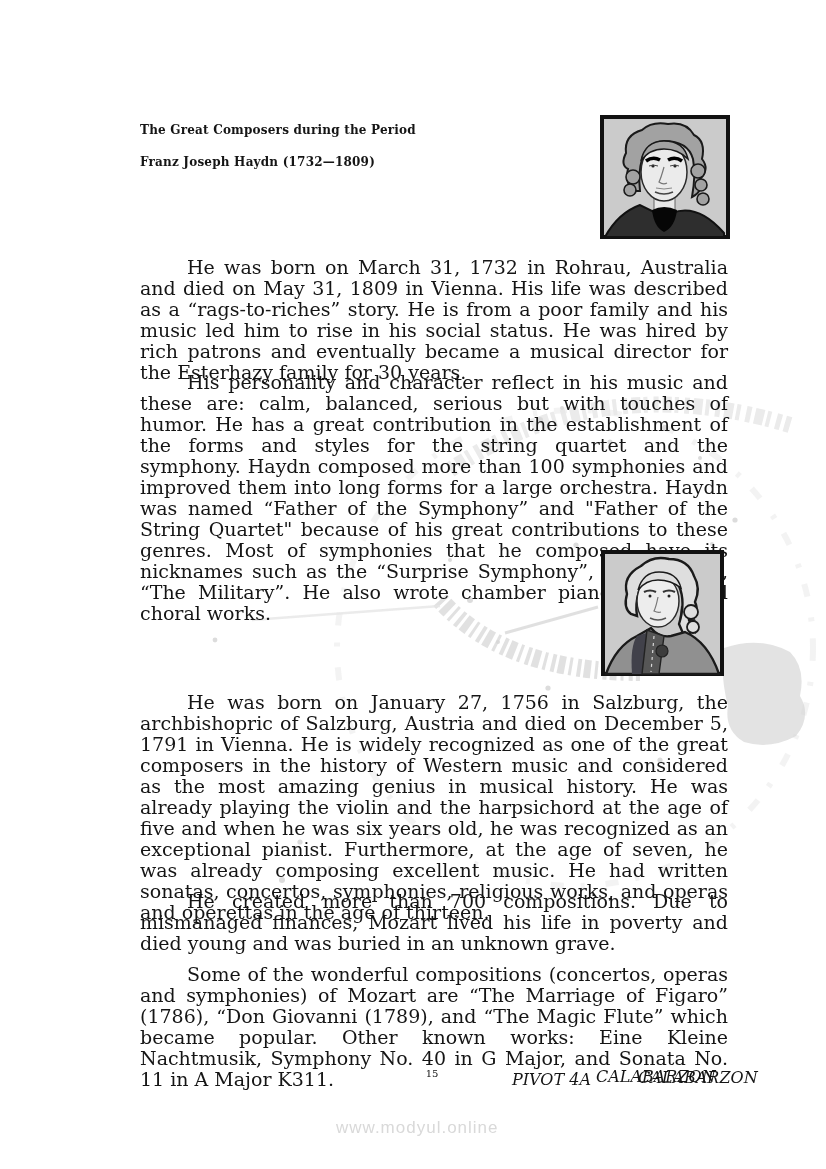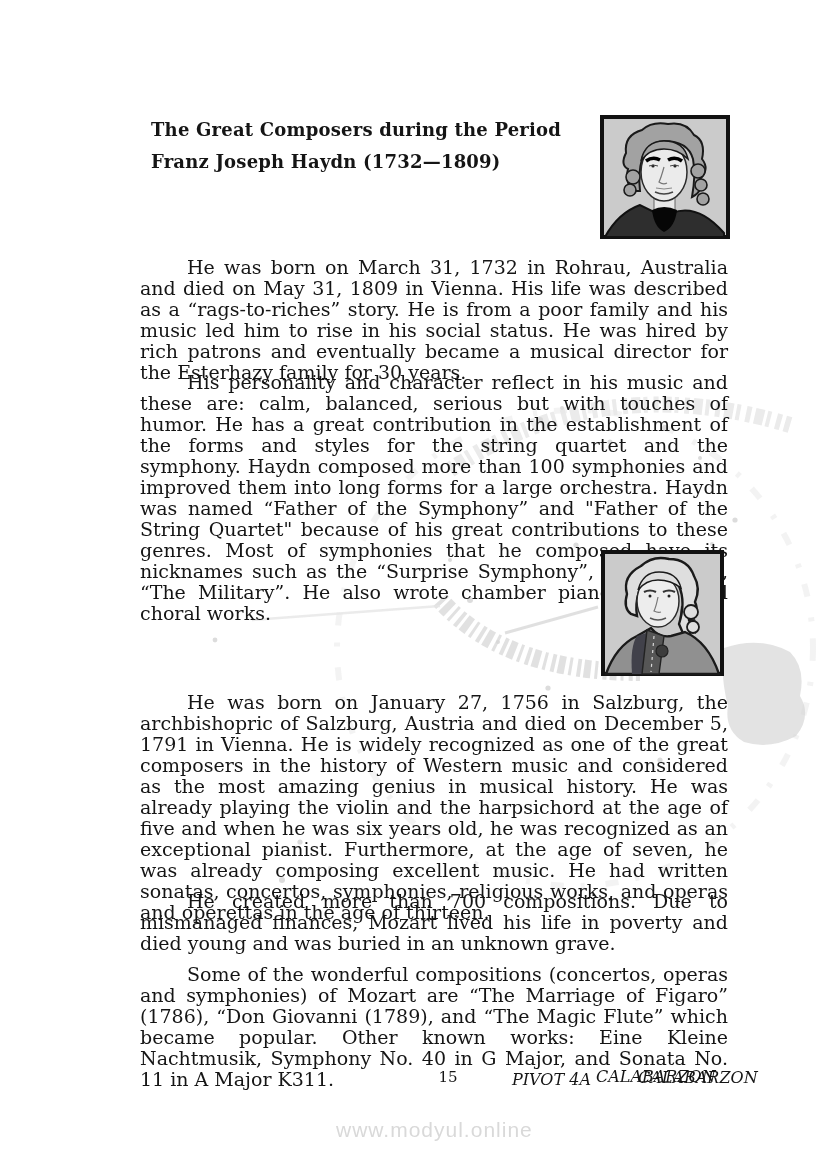--- a/index.html
+++ b/index.html
@@ -10,22 +10,22 @@
     color:#151515;
     position:relative;
     overflow:hidden;
   }
   .page { position:absolute; inset:0; width:826px; height:1169px; }
 
   
   #seal-watermark { position:absolute; left:0; top:0; z-index:0; pointer-events:none; }
 
   .heading {
-    position:absolute; left:151px; width:460px;
-    font-weight:700; font-size:18px; line-height:20px;
+    position:absolute; left:140px; width:460px;
+    font-weight:700; font-size:12px; line-height:20px;
     letter-spacing:0.2px; z-index:2;
   }
   #h-main   { top:120px; }
   #h-haydn  { top:152px; }
   #h-mozart { top:612px; }
 
   .para {
     position:absolute; left:140px; width:588px;
     font-size:19px; line-height:21px;
     text-align:justify; text-indent:47px;
@@ -35,38 +35,38 @@
   #p2 { top:353px; }
   #p3 { top:673px; }
   #p4 { top:872px; }
   #p5 { top:945px; }
 
   .portrait { position:absolute; z-index:3; line-height:0; }
   #haydn-portrait  { left:600px; top:115px; }
   #mozart-portrait { left:601px; top:550px; }
 
   #footer-page-num {
-    position:absolute; left:420px; top:1068px; width:56px;
-    text-align:center; font-size:15px; z-index:2;
+    position:absolute; left:404px; top:1068px; width:56px;
+    text-align:center; font-size:10px; z-index:2;
   }
   #footer-brand {
     position:absolute; left:512px; top:1067px;
     font-style:italic; font-size:16px; white-space:nowrap; z-index:2;
   }
   .brand-overlap {
     position:relative; display:inline-block;
     width:172px; height:18px; vertical-align:baseline;
   }
   .brand-overlap span { position:absolute; top:0; left:0; white-space:nowrap; }
   .brand-overlap .overlay-b { left:42px; top:1px; }
 
   #site-watermark {
     position:absolute; left:336px; top:1118px;
     font-family:"Liberation Sans", sans-serif;
-    font-size:21px; color:#d9d9d9; letter-spacing:1px;
+    font-size:17px; color:#d9d9d9; letter-spacing:1px;
     z-index:2;
   }
 </style>
 </head>
 <body>
 
 <div class="page">
 
   <svg id="seal-watermark" width="826" height="1169" viewBox="0 0 826 1169">
     <g fill="none" opacity="0.65">

